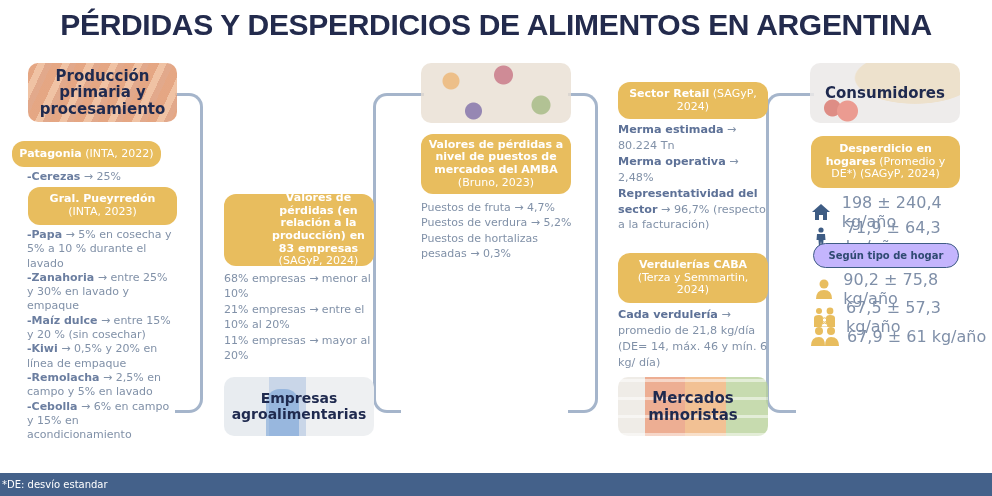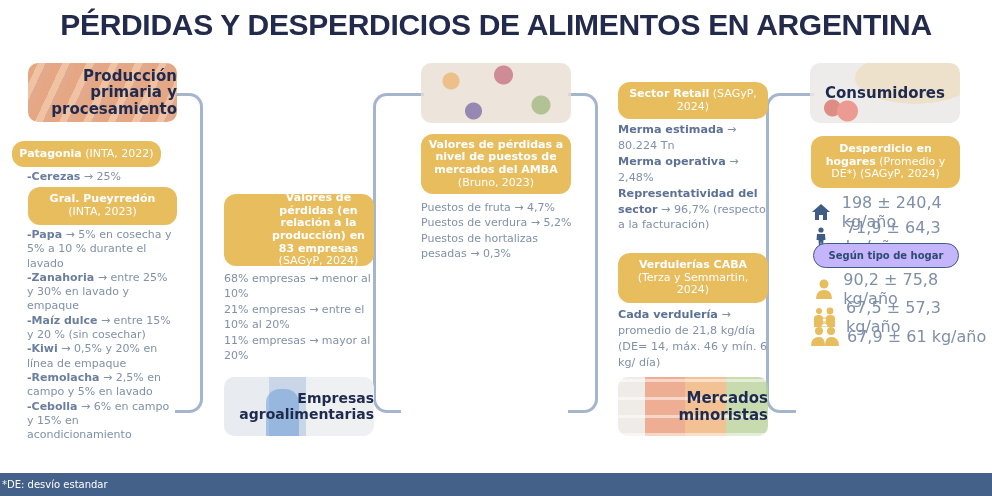--- a/index.html
+++ b/index.html
@@ -15,21 +15,21 @@
   
   .conn { position: absolute; border: 3px solid #a5b5cb; }
 
   
   .stage {
     position: absolute; border-radius: 10px; overflow: hidden;
     display: flex; align-items: center; justify-content: center; text-align: center;
     font-weight: 700; color: #1f2a4f; line-height: 1.08; z-index: 2;
   }
   .stage .bg { position: absolute; inset: 0; }
-  .stage span { position: relative; text-align: right; }
+  .stage span { position: relative; }
 
   .bg-carrot {
     background:
       repeating-linear-gradient(115deg, rgba(214,120,70,.55) 0 9px, rgba(238,180,140,.55) 9px 16px, rgba(200,110,70,.45) 16px 22px),
       #eebea0;
     opacity: .85;
   }
   .bg-factory {
     background:
       linear-gradient(90deg, #e8ecf0 0 30%, #c9d6e8 30% 55%, #eef0f2 55% 100%);

